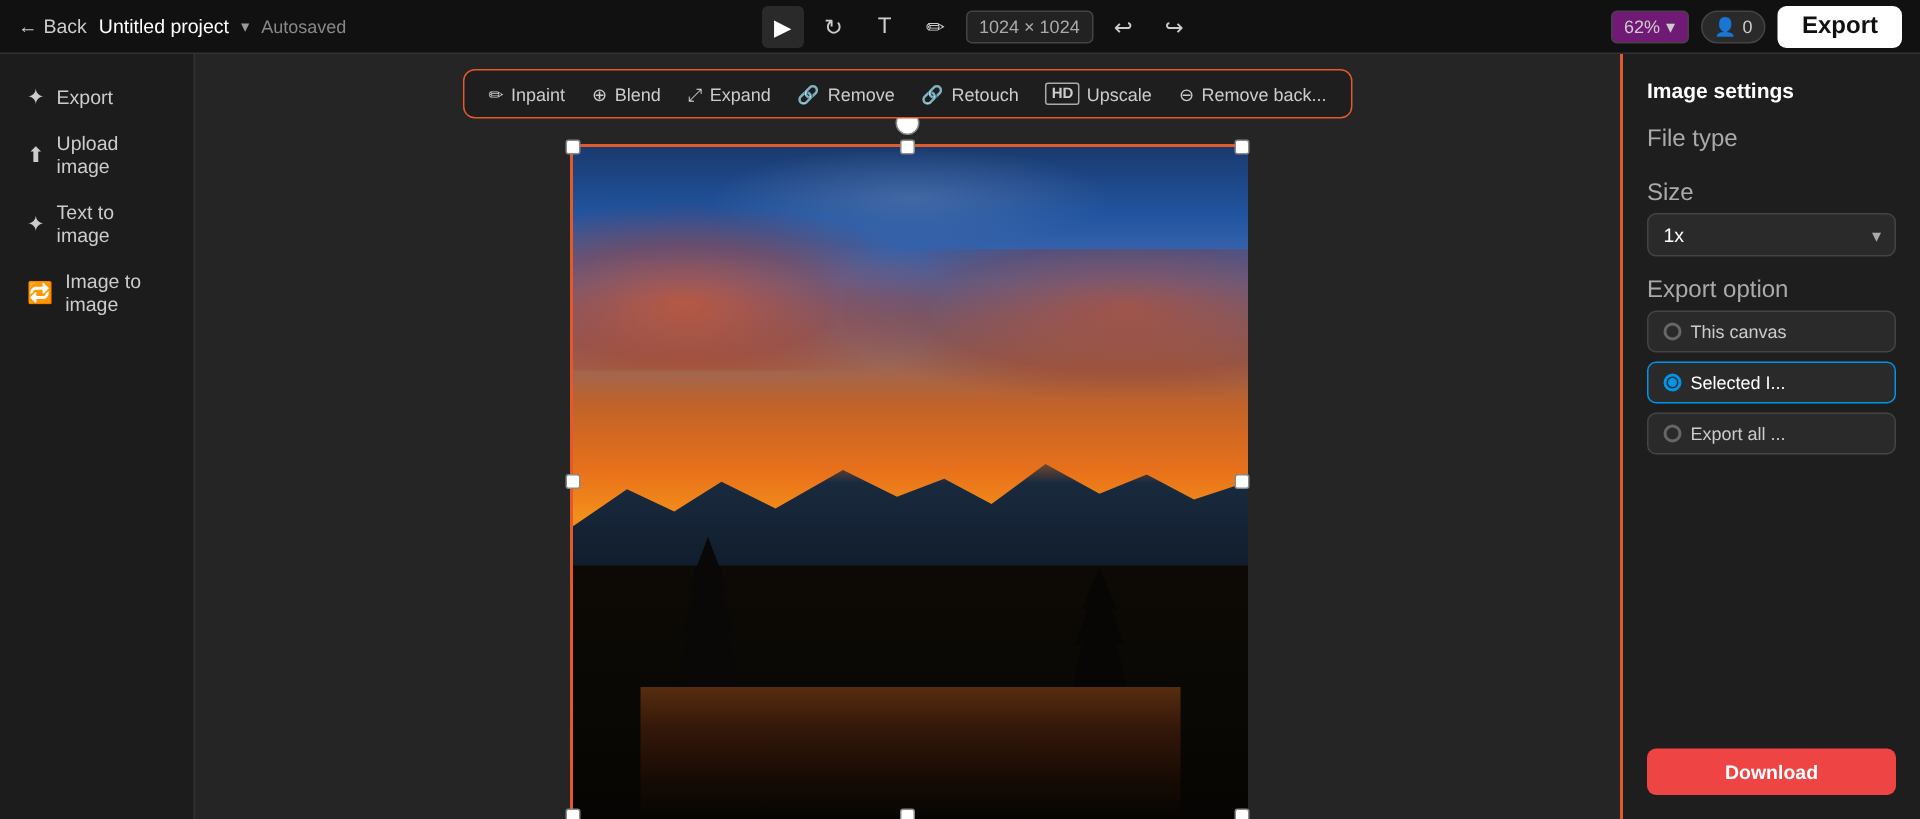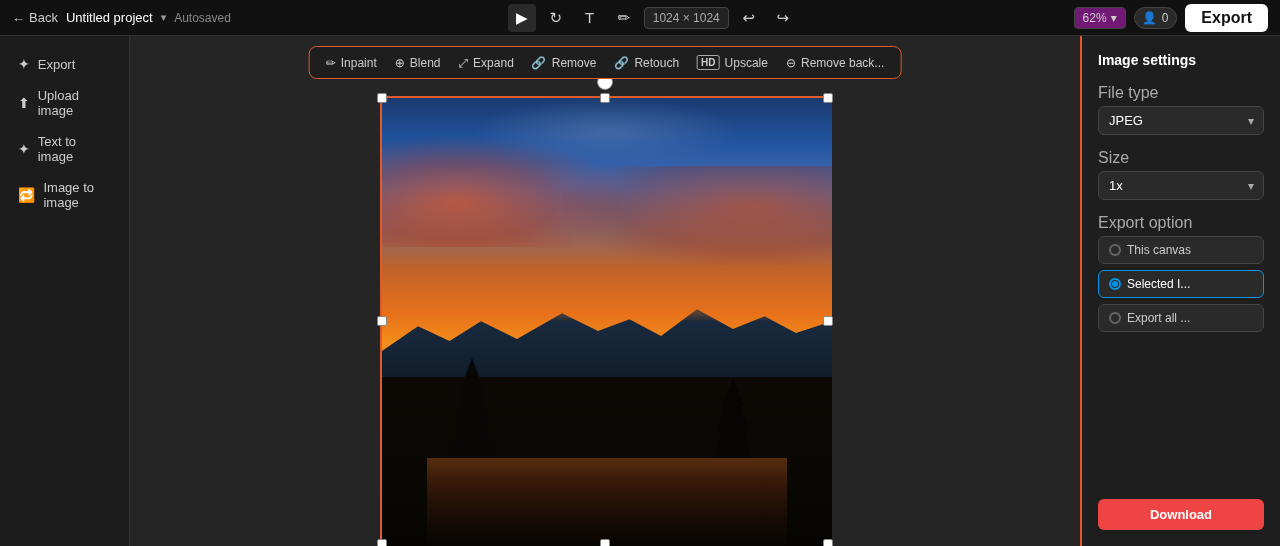--- a/index.html
+++ b/index.html
@@ -413,27 +413,20 @@
         <div class="handle bm"></div>
       </div>
     </div>
   </div>
 
   <div class="export-panel">
     <div class="export-panel-title">Image settings</div>
 
     <div>
       <div class="field-label">File type</div>
-      <div class="select-wrapper">
-        <select>
-          <option>JPEG</option>
-          <option>PNG</option>
-          <option>WEBP</option>
-        </select>
-      </div>
     </div>
 
     <div>
       <div class="field-label">Size</div>
       <div class="select-wrapper">
         <select>
           <option>1x</option>
           <option>2x</option>
           <option>4x</option>
         </select>

